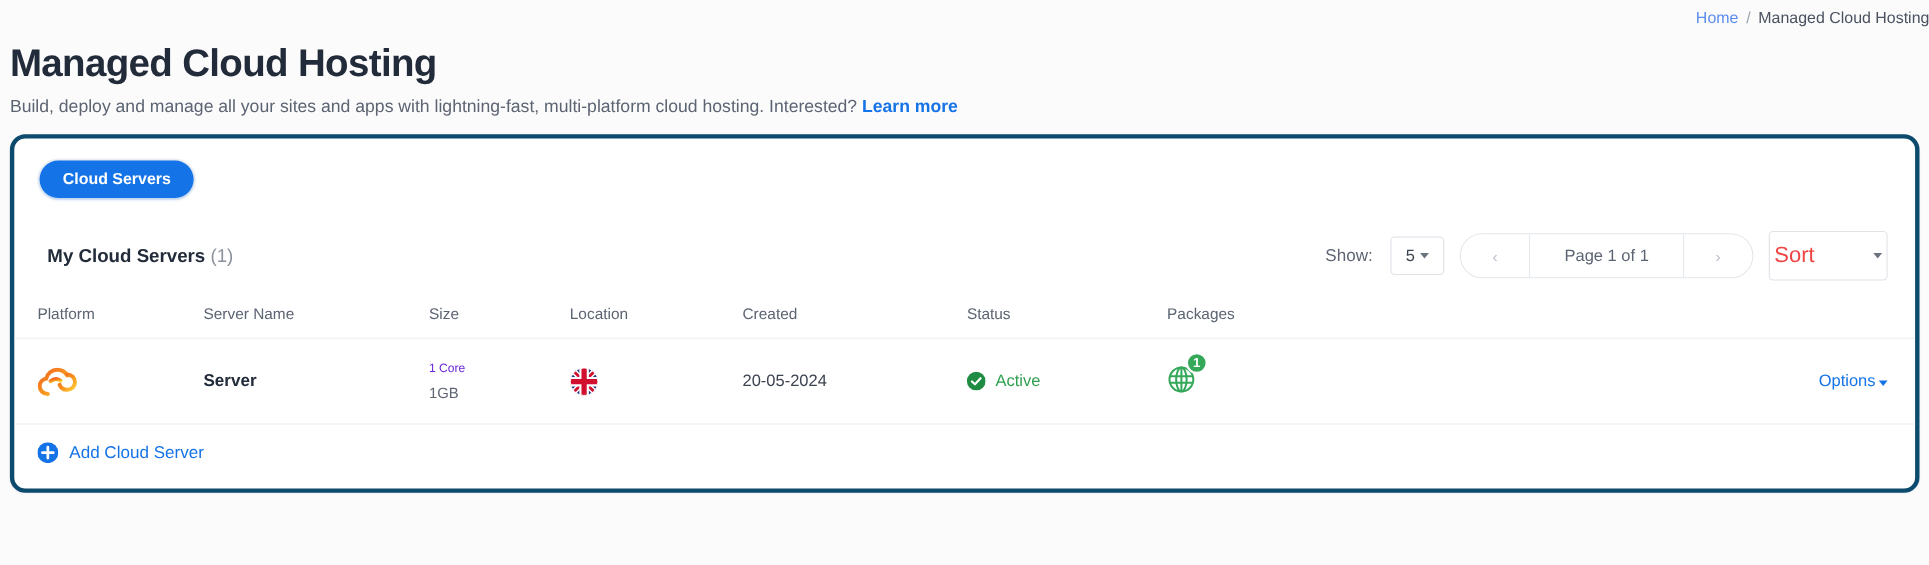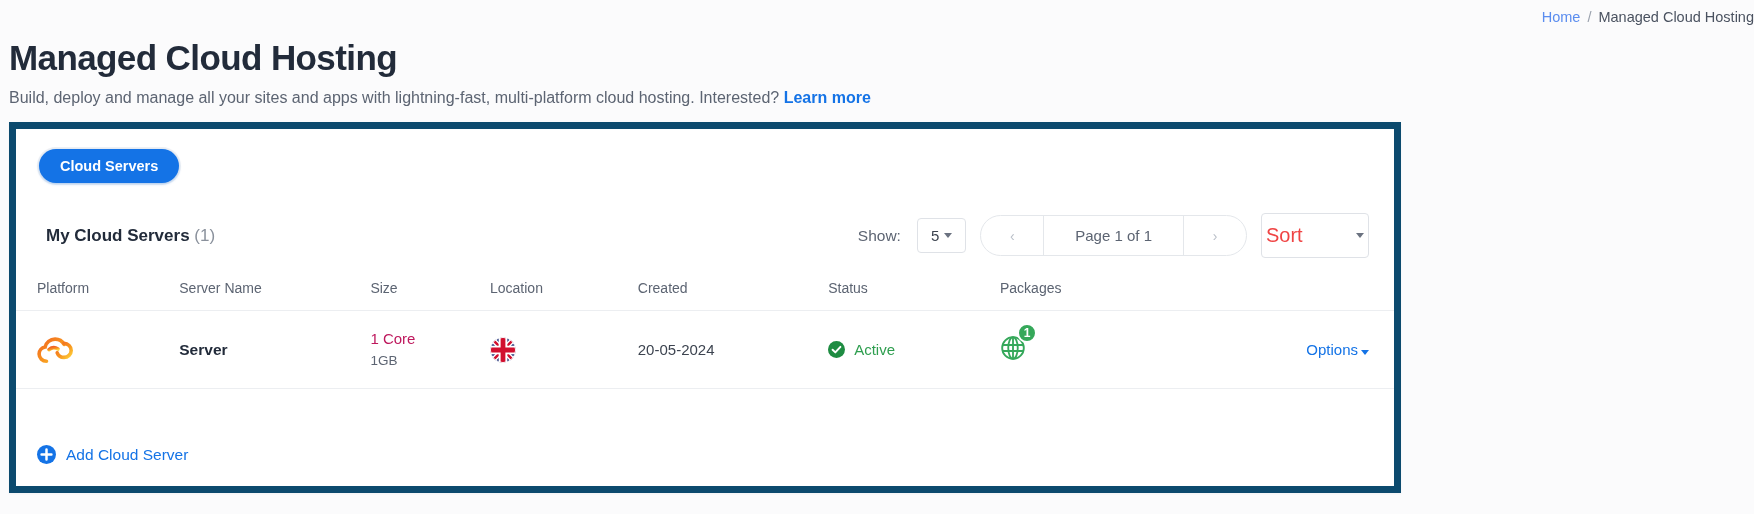--- a/index.html
+++ b/index.html
@@ -52,24 +52,24 @@
     color: #1473e6;
     font-weight: 700;
     text-decoration: none;
   }
 
   
   .card {
     position: absolute;
     left: 9px;
     top: 122px;
-    width: 1392px;
+    width: 1736px;
     background: #ffffff;
-    border: 7px solid #0c4a6e;
-    border-radius: 0;
+    border: 4px solid #0c4a6e;
+    border-radius: 14px;
     box-shadow: 0 1px 2px rgba(16,24,40,0.04);
   }
 
   
   .tabs-wrap { padding: 18px 0 0 21px; }
   .tabs {
     display: inline-flex;
     align-items: center;
     background: #f1f2f4;
     border-radius: 20px;
@@ -205,21 +205,21 @@
   .col-name     { width: 205px; }
   .col-size     { width: 128px; }
   .col-location { width: 157px; }
   .col-created  { width: 204px; }
   .col-status   { width: 182px; }
   .col-packages { width: 330px; }
   .col-options  { text-align: right; padding-right: 25px !important; }
 
   .server-name { font-weight: 700; color: #222b3a; font-size: 15.5px; }
 
-  .size-main { font-size: 15px; color: #be185d; line-height: 19px; }
+  .size-main { font-size: 11px; color: #6d28d9; line-height: 19px; }
   .size-sub  { font-size: 13.5px; color: #5c6472; line-height: 19px; margin-top: 3px; }
 
   .status-cell { display: flex; align-items: center; gap: 9px; }
   .status-text { color: #2e9e4f; font-size: 15px; }
 
   .pkg-cell { position: relative; display: inline-block; }
   .pkg-badge {
     position: absolute;
     top: -12px;
     left: 17px;
@@ -255,21 +255,20 @@
     padding: 16px 21px 18px 21px;
   }
   .add-link {
     display: inline-flex;
     align-items: center;
     gap: 10px;
     color: #1473e6;
     font-size: 15.5px;
     text-decoration: none;
     cursor: pointer;
-    margin-top: 40px;
   }
   .plus-icon { display: block; }
   svg { display: block; }
 </style>
 </head>
 <body>
 
 <div class="page">
 
   <div class="breadcrumb">

